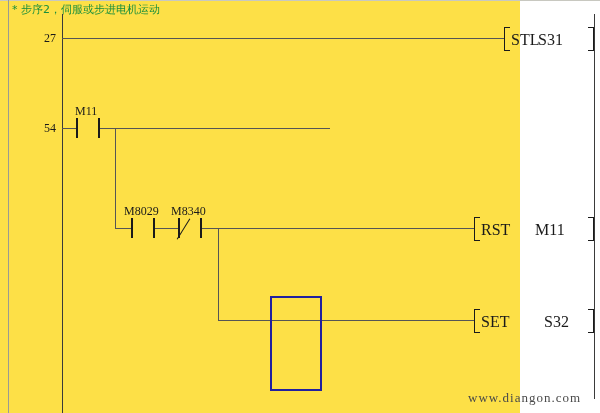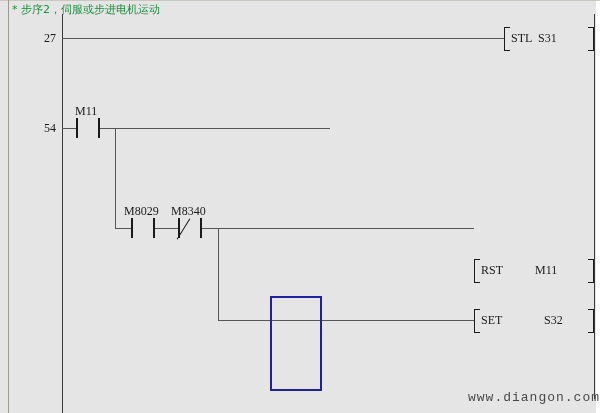--- a/index.html
+++ b/index.html
@@ -9,23 +9,23 @@
     background: #ffffff;
   }
   body {
     width: 600px;
     height: 413px;
     font-family: "Liberation Serif", "DejaVu Serif", serif;
     overflow: hidden;
   }
   #canvas {
     position: relative;
-    width: 596px;
+    width: 520px;
     height: 413px;
-    background: #e5e5e5;
+    background: #fde047;
   }
   
   .page-edge {
     position: absolute;
     top: 0;
     left: 8px;
     width: 1px;
     height: 413px;
     background: #9b9b91;
   }
@@ -102,21 +102,21 @@
     font-size: 12px;
     color: #1a1a1a;
     white-space: nowrap;
   }
   
   .instr {
     position: absolute;
     height: 22px;
     white-space: nowrap;
     font-family: "Liberation Serif", serif;
-    font-size: 12px;
+    font-size: 16px;
     color: #1a1a1a;
   }
   .instr .brk {
     position: absolute;
     top: 0;
     width: 5px;
     height: 22px;
     border-top: 1px solid #1a1a1a;
     border-bottom: 1px solid #1a1a1a;
   }
@@ -134,21 +134,21 @@
   
   .sel-box {
     position: absolute;
     border: 2px solid #2020a0;
     background: transparent;
     box-sizing: border-box;
   }
   
   .watermark {
     position: absolute;
-    font-family: Liberation Mono, monospace;
+    font-family: Liberation Serif, serif;
     font-size: 13px;
     color: #4a4a4a;
     letter-spacing: 1px;
     white-space: nowrap;
   }
 </style>
 </head>
 <body>
 
 <div id="canvas">
@@ -198,21 +198,21 @@
 
   <div class="contact-label" style="left:171px; top:204px;">M8340</div>
   <div class="contact" style="left:178px; top:218px; width:24px;">
     <span class="bar left"></span>
     <span class="bar right"></span>
     <span class="slash"></span>
   </div>
 
   <div class="wire-h" style="left:202px; top:228px; width:272px;"></div>
 
-  <div class="instr" style="left:474px; top:217px; width:120px;margin-top:42px;">
+  <div class="instr" style="left:474px; top:217px; width:120px;">
     <span class="brk open"></span>
     <span class="op">RST</span>
     <span class="arg" style="left:61px;">M11</span>
     <span class="brk close"></span>
   </div>
 
   <div class="wire-v" style="left:218px; top:228px; height:92px;"></div>
 
   <div class="wire-h" style="left:218px; top:320px; width:256px;"></div>
 

